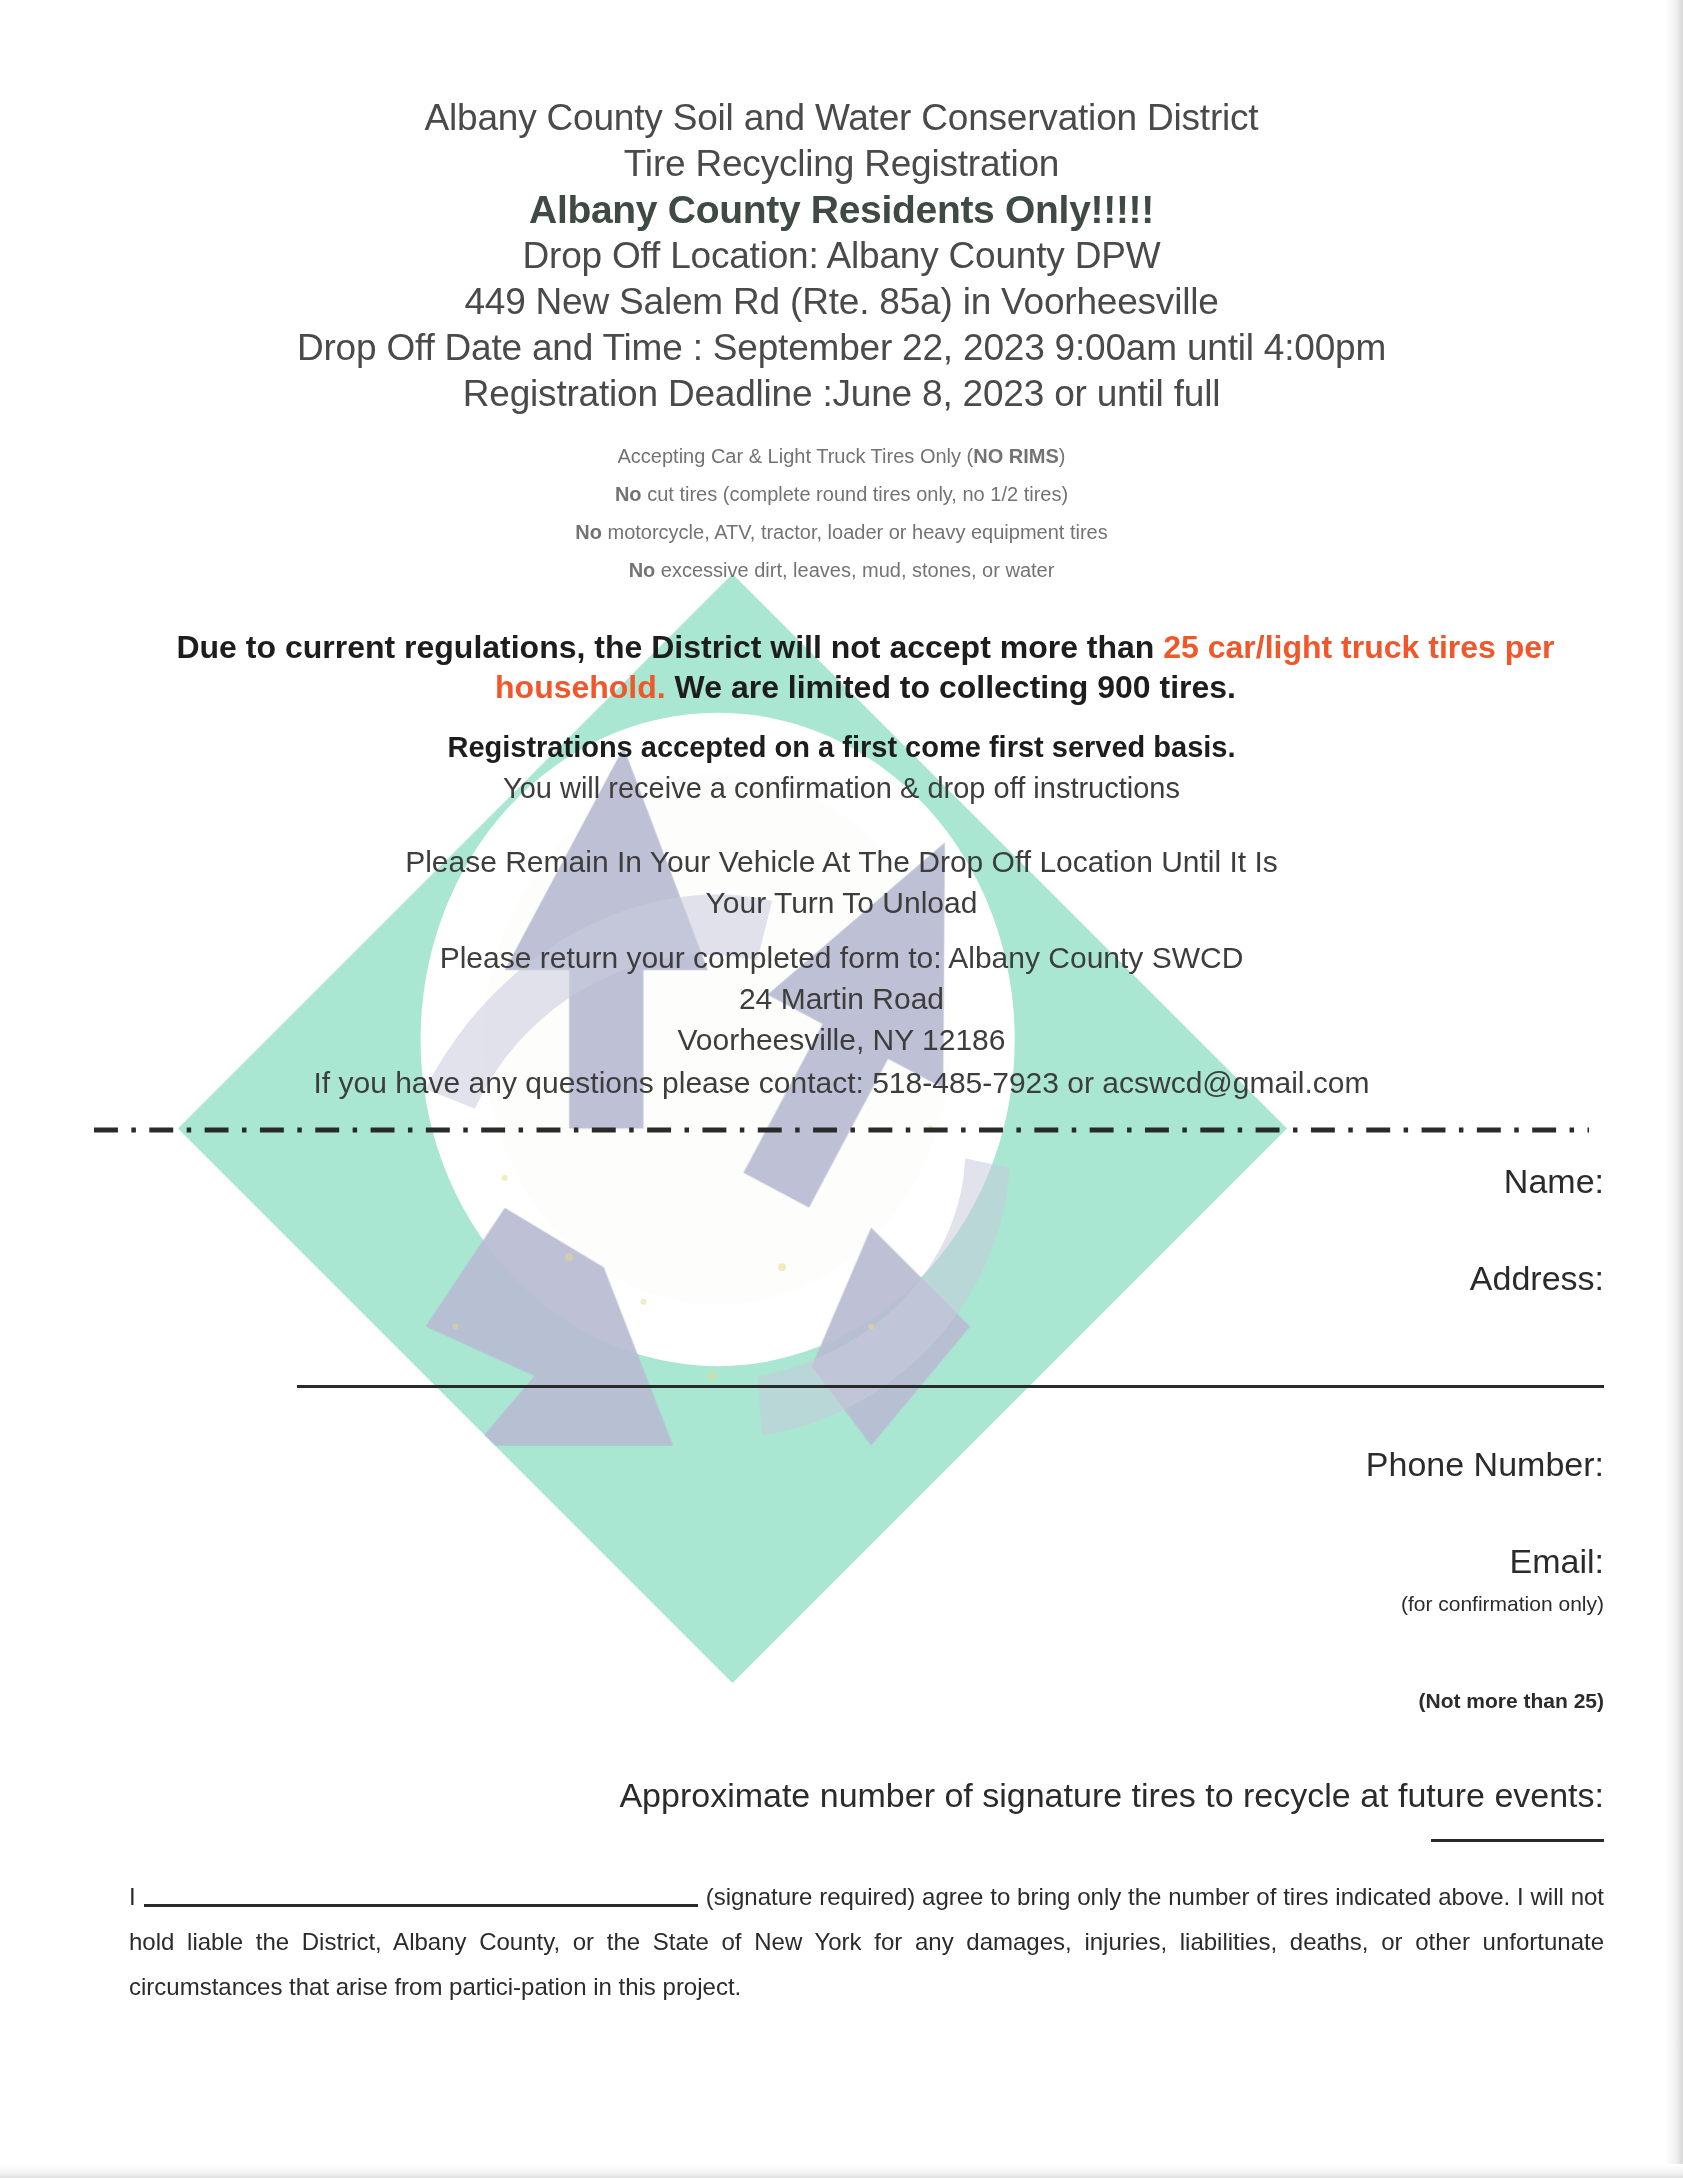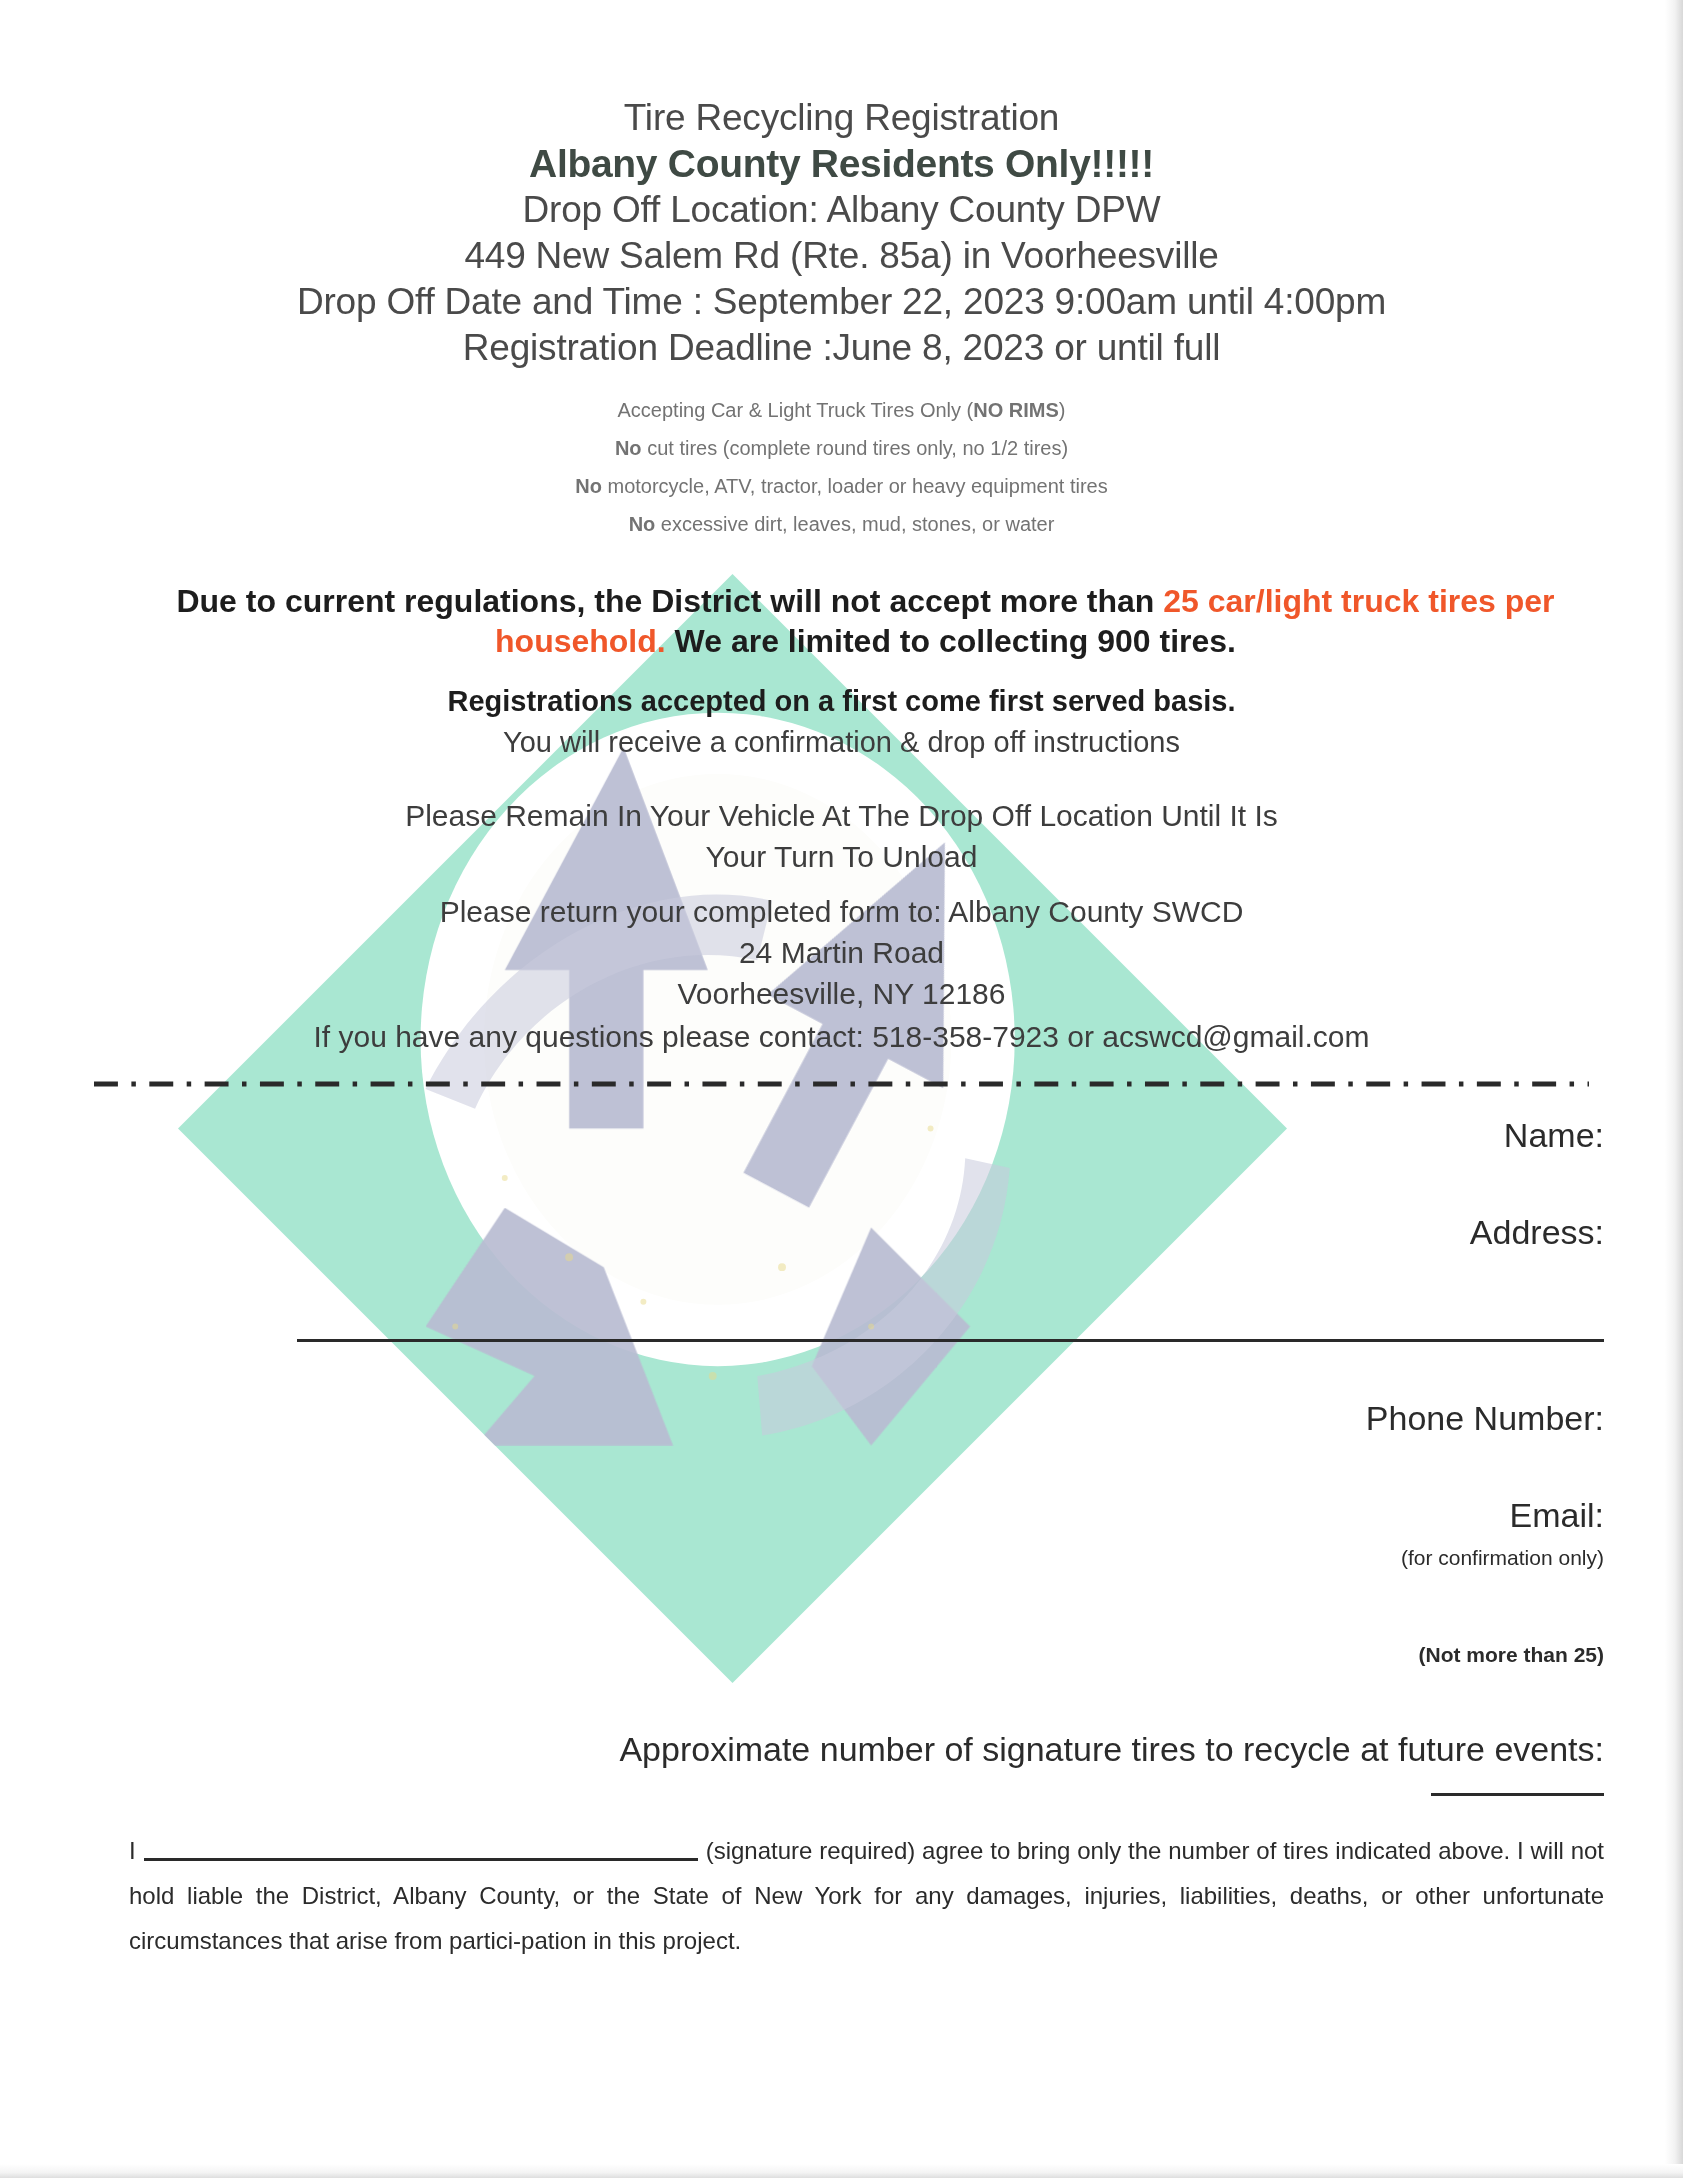--- a/index.html
+++ b/index.html
@@ -241,20 +241,21 @@
           <circle cx="760" cy="560" r="3"></circle>
             <circle cx="280" cy="760" r="3"></circle>
         </g>
       </g>
     </svg>
   </div>
 
   <div class="content">
 
     <div class="hdr">
+      <span class="l1">Albany County Soil and Water Conservation District</span>
       <span class="l1">Tire Recycling Registration</span>
       <span class="bold-line">Albany County Residents Only!!!!!</span>
       <span class="l1">Drop Off Location: Albany County DPW</span>
       <span class="l1">449 New Salem Rd (Rte. 85a) in Voorheesville</span>
       <span class="l1">Drop Off Date and Time : September 22, 2023   9:00am until 4:00pm</span>
       <span class="l1">Registration Deadline :June 8, 2023 or until full</span>
     </div>
 
     <div class="orange-block">
       <div>
@@ -282,21 +283,21 @@
     <div class="remain-block">
       <div>Please Remain In Your Vehicle At The Drop Off Location Until It Is</div>
       <div>Your Turn To Unload</div>
     </div>
 
     <div class="return-block">
       <div>Please return your completed form to: Albany County SWCD</div>
       <div>24 Martin Road</div>
       <div>Voorheesville, NY 12186</div>
     </div>
-    <div class="contact-line">If you have any questions please contact: 518-358-7923 or acswcd@gmail.com</div>
+    <div class="contact-line">If you have any questions please contact: 518-485-7923 or acswcd@gmail.com</div>
 
     <div class="sep">
       <svg xmlns="http://www.w3.org/2000/svg" preserveAspectRatio="none" viewBox="0 0 1000 10">
         <line x1="0" y1="5" x2="1000" y2="5" stroke="#2a2a2a" stroke-width="5" stroke-dasharray="16 9 3 9"></line>
       </svg>
     </div>
 
     <div class="form">
 
       <div class="frow">

